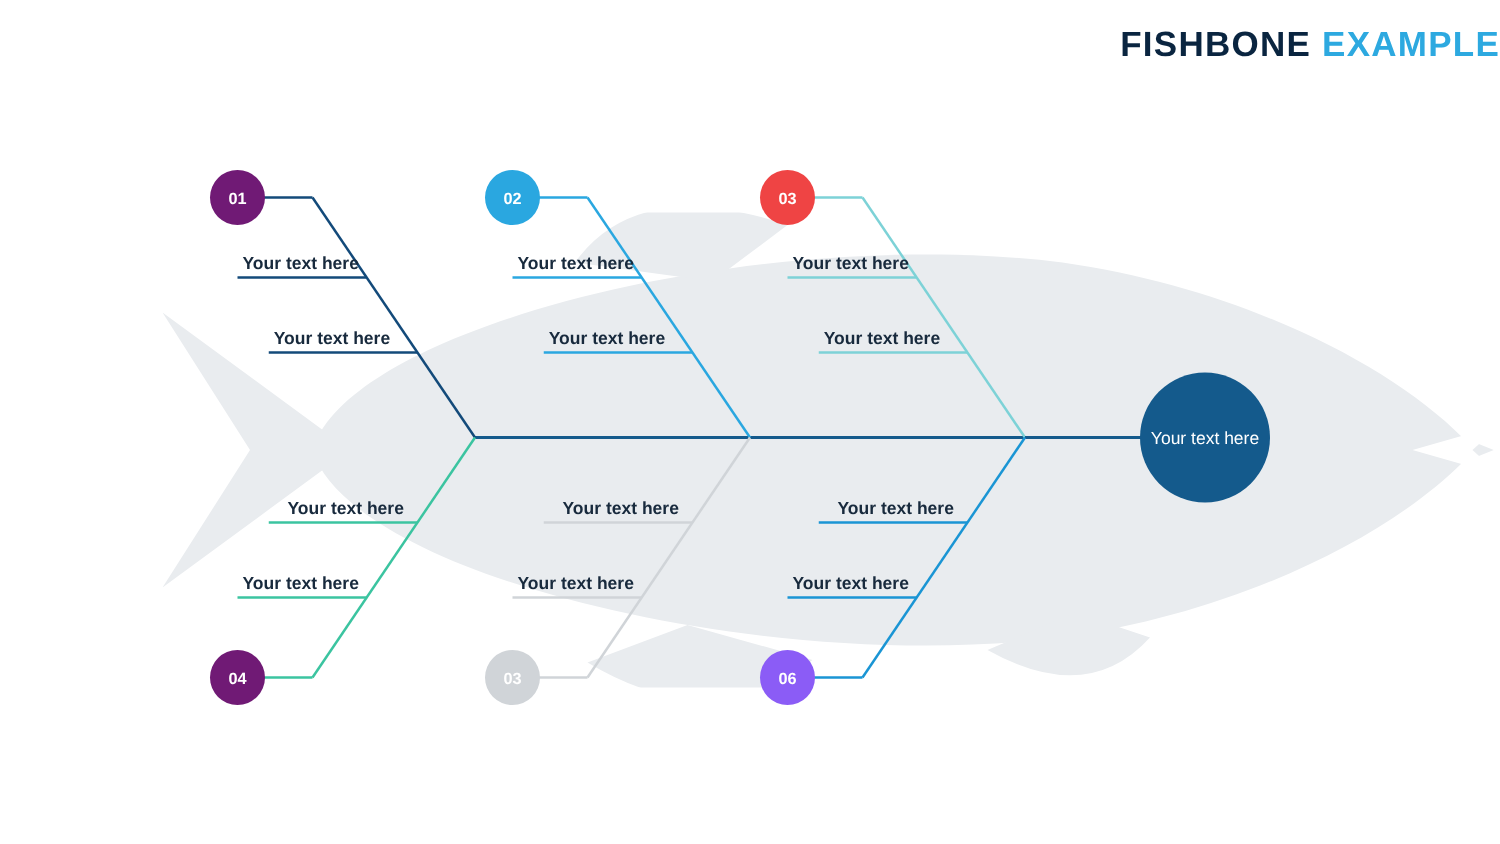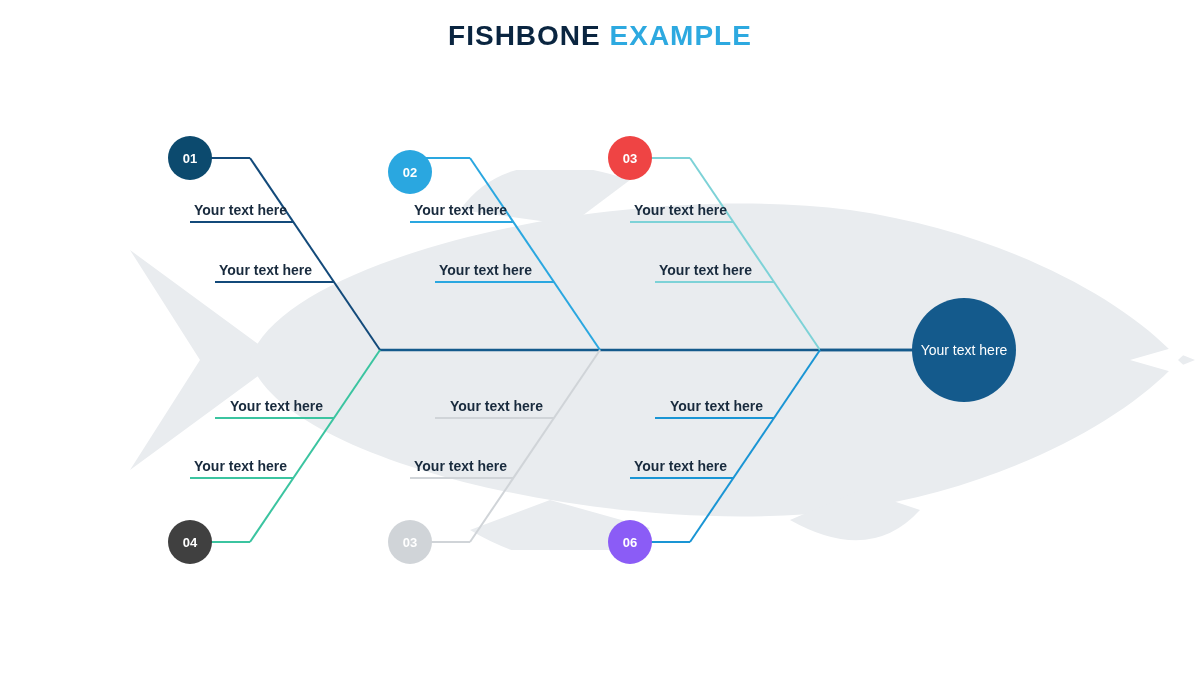--- a/index.html
+++ b/index.html
@@ -9,21 +9,21 @@
     background: #ffffff;
     position: relative;
     overflow: hidden;
     font-family: Arial, Helvetica, sans-serif;
   }
   .title {
     position: absolute;
     top: 20px;
     left: 0;
     width: 100%;
-    text-align: center;
+    text-align: right;
     font-weight: 800;
     font-size: 28px;
     letter-spacing: 1px;
   }
   .title .w1 { color: #0a2540; }
   .title .w2 { color: #2da9e0; }
 
   .stage {
     position: absolute;
     left: 100px;
@@ -163,30 +163,30 @@
     </g>
 
     <g stroke="#1a95d4" stroke-width="2" fill="none">
       <line x1="720" y1="220" x2="590" y2="412"></line>
       <line x1="590" y1="412" x2="530" y2="412"></line>
       <line x1="674" y1="288" x2="555" y2="288"></line>
       <line x1="633" y1="348" x2="530" y2="348"></line>
     </g>
   </svg>
 
-  <div class="badge" style="left:68px; top:6px; background:#0c4a6e;">
+  <div class="badge" style="left:68px; top:6px; background:#701a75;">
     <span>01</span>
   </div>
-  <div class="badge" style="left:288px; top:20px; background:#2aa7e0;">
+  <div class="badge" style="left:288px; top:6px; background:#2aa7e0;">
     <span>02</span>
   </div>
   <div class="badge" style="left:508px; top:6px; background:#ef4444;">
     <span>03</span>
   </div>
-  <div class="badge" style="left:68px; top:390px; background:#404040;">
+  <div class="badge" style="left:68px; top:390px; background:#701a75;">
     <span>04</span>
   </div>
   <div class="badge" style="left:288px; top:390px; background:#d0d4d8; color:#ffffff;">
     <span>03</span>
   </div>
   <div class="badge" style="left:508px; top:390px; background:#8b5cf6;">
     <span>06</span>
   </div>
 
   <div class="head-badge" style="left:812px; top:168px;">

